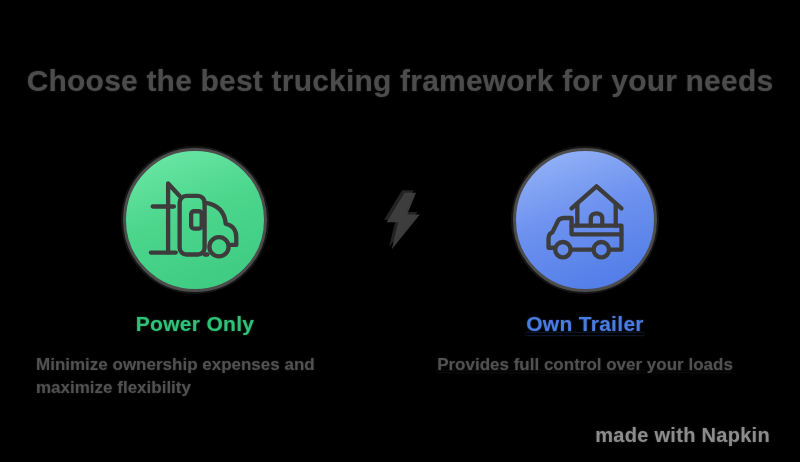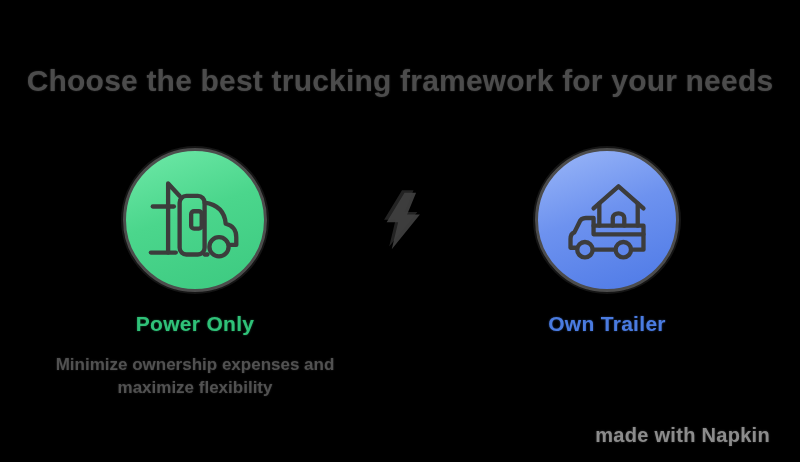--- a/index.html
+++ b/index.html
@@ -23,21 +23,21 @@
   .option-card{
     position:absolute;
     top:148px;
     width:332px;
     display:flex;
     flex-direction:column;
     align-items:center;
     cursor:pointer;
   }
   .option-card.left{ left:29px; }
-  .option-card.right{ left:441px; }
+  .option-card.right{ left:419px;text-decoration:underline; }
   .circle{
     width:144px;height:144px;
     border-radius:50%;
     border:3px solid #4c4c4c;
     box-sizing:border-box;
     display:flex;align-items:center;justify-content:center;
     box-shadow:0 0 0 2px rgba(60,60,60,0.35);
   }
   .circle.green{ background:linear-gradient(160deg,#6fe9a8 0%,#4bd68c 45%,#3cc980 100%); }
   .circle.blue{ background:linear-gradient(160deg,#9bb7f8 0%,#6d92ef 45%,#4d79e6 100%); }
@@ -47,21 +47,21 @@
     font-size:21px;
     font-weight:700;
     letter-spacing:0.3px;
     text-align:right;
   }
   .option-label.green{ color:#2fc178; text-shadow:0 0 2px rgba(47,193,120,0.5); }
   .option-label.blue{ color:#4a7be0; text-shadow:0 0 2px rgba(74,123,224,0.5); }
   .option-desc{
     margin-top:18px;
     max-width:318px;
-    text-align:center;
+    text-align:left;
     font-size:17px;
     line-height:1.35;
     font-weight:600;
     color:#515151;
     text-shadow:0 0 2px rgba(75,75,75,0.5);
   }
   .divider{
     position:absolute;
     left:366px; top:180px;
     width:72px;height:86px;
@@ -126,17 +126,18 @@
           <rect x="36" y="58" width="52" height="9"></rect>
           <path d="M36 58 V50 H28 C24 50 22 52 21 55 L16 65 C13 66 12 69 12 72 V81 H17"></path>
           <path d="M88 67 V83 H76"></path>
           <path d="M58 83 H36"></path>
           <circle cx="27" cy="83" r="8"></circle>
           <circle cx="67" cy="83" r="8"></circle>
         </svg>
       </span>
     </div>
     <div class="option-label blue">Own Trailer</div>
+    <div class="option-desc">Provides full control over your loads</div>
   </div>
 
   <div class="watermark">made with Napkin</div>
 
 </div>
 
 </body></html>

